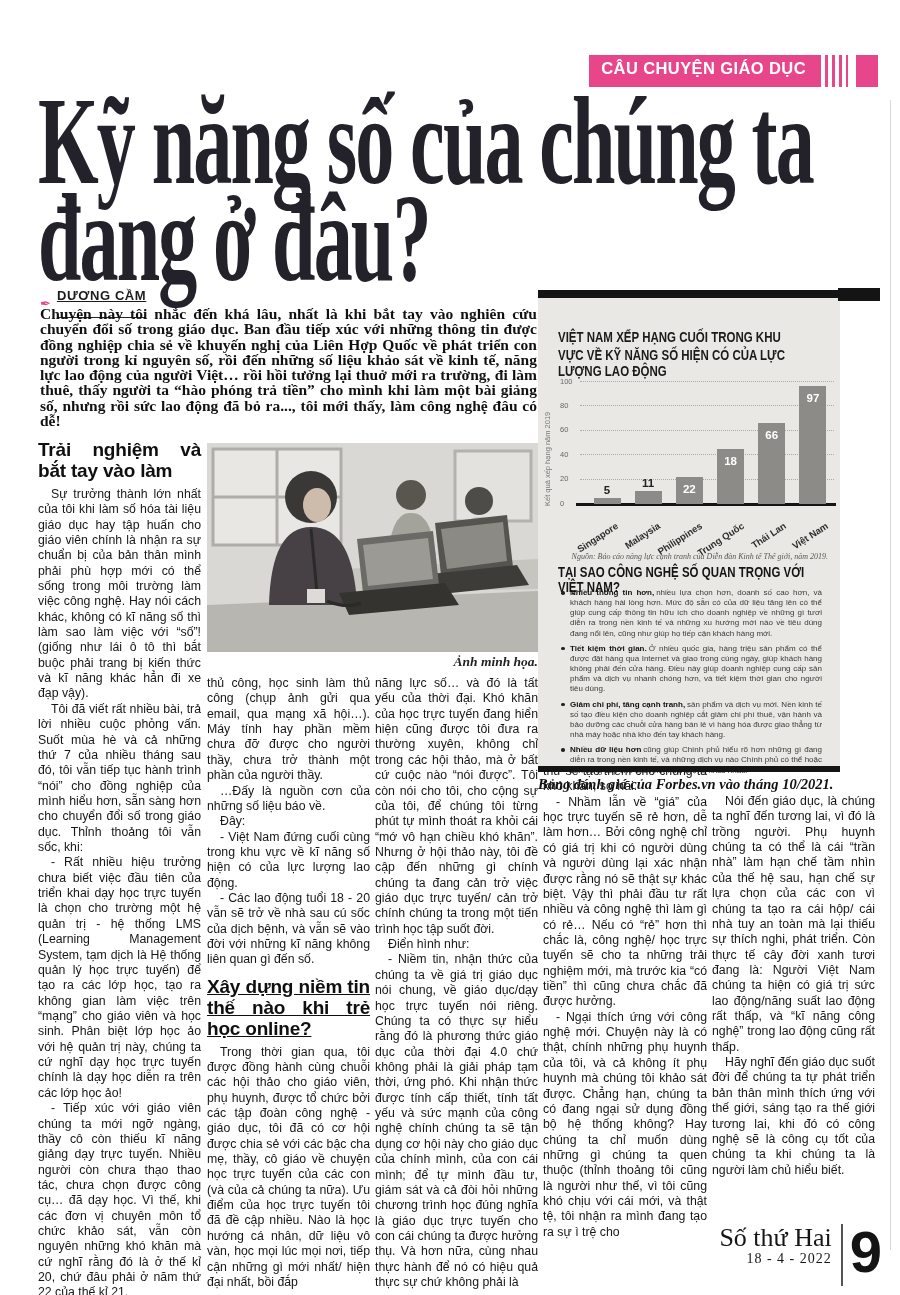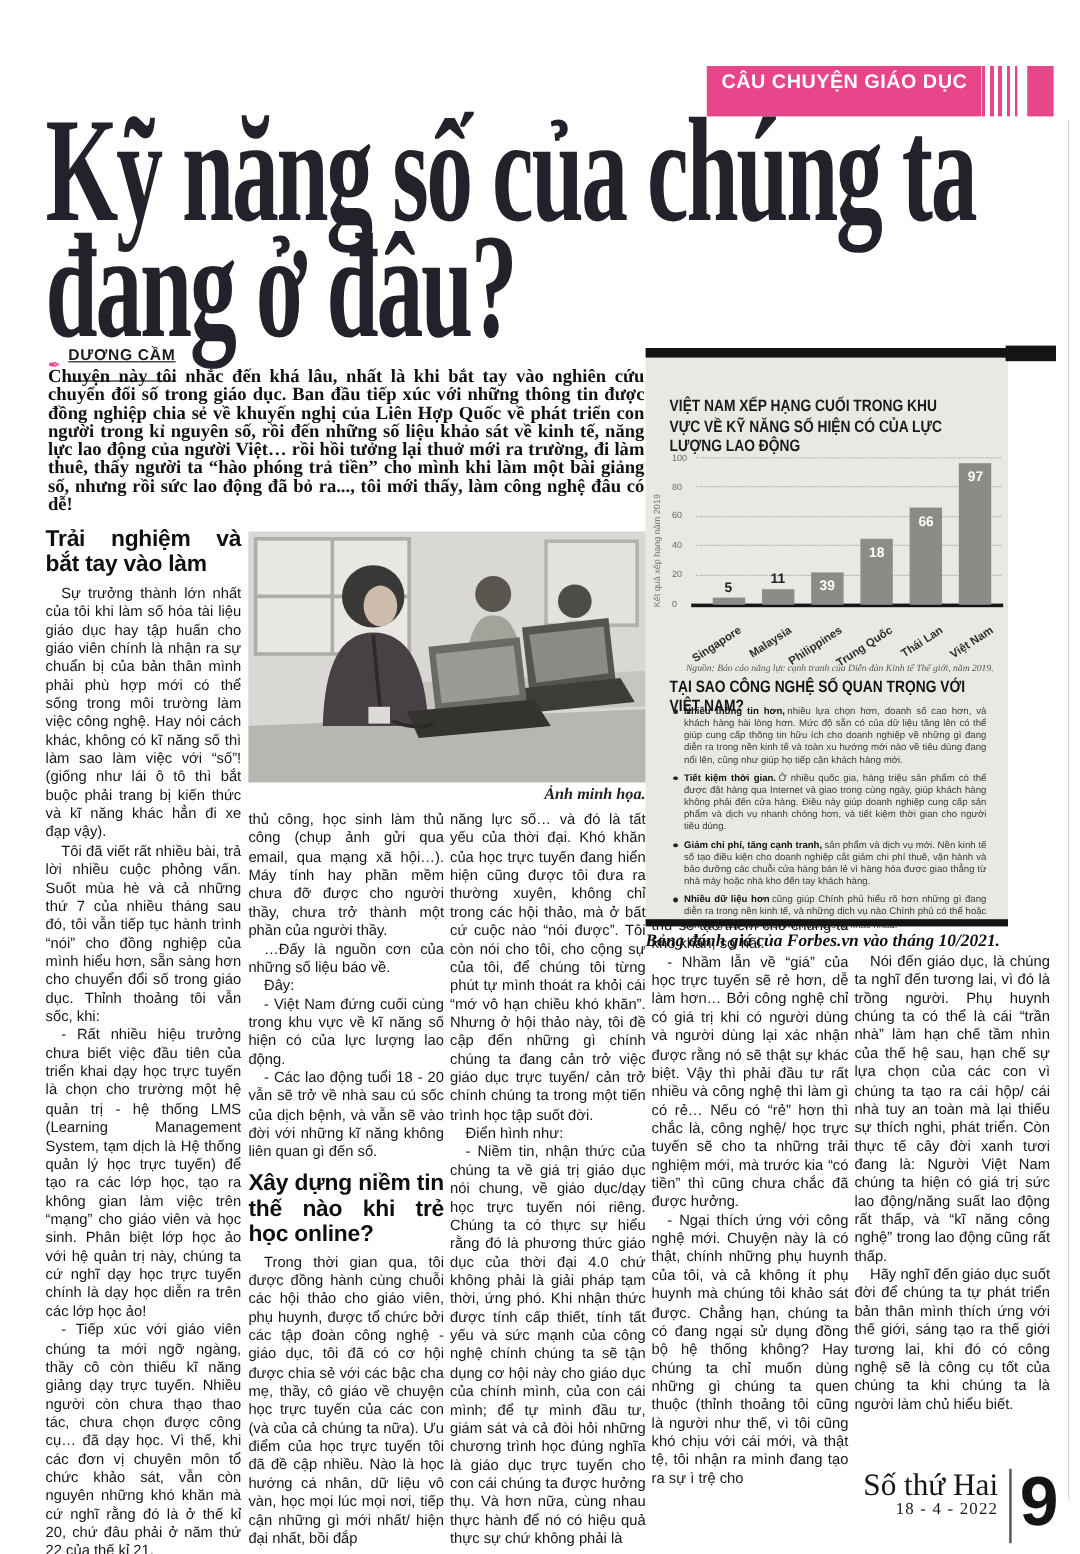--- a/index.html
+++ b/index.html
@@ -1,20 +1,20 @@
 <!DOCTYPE html>
 <html><head>
 <meta charset="utf-8">
 <style>
   html,body{margin:0;padding:0;background:#fff;}
   .page{position:relative;width:900px;height:1295px;background:#fff;overflow:hidden;
         font-family:"Liberation Sans",sans-serif;color:#1b1b1b;}
 
   
-  .badge{position:absolute;top:55px;right:22px;height:42px;display:flex;align-items:stretch;}
+  .badge{position:absolute;top:55px;right:22px;height:32px;display:flex;align-items:stretch;}
   .badge-bar{background:#e8468b;color:#fff;font:bold 16.5px/26px "Liberation Sans",sans-serif;
              letter-spacing:.4px;padding:0 12px;}
   .badge-stripes{width:30px;background:repeating-linear-gradient(90deg,#e8468b 0 3px,#fff 3px 7px);}
   .badge-gap{width:8px;background:#fff;}
   .badge-square{width:22px;background:#e8468b;}
 
   
   .headline{position:absolute;left:38px;top:94px;width:1340px;
             font-family:"Liberation Serif",serif;font-weight:bold;color:#23222a;
             font-size:124px;line-height:.78;letter-spacing:-3px;
@@ -28,21 +28,21 @@
 
   
   .lead{position:absolute;left:40px;top:306px;width:497px;
         font:bold 15.5px/15.3px "Liberation Serif",serif;color:#111;text-align:justify;margin:0;}
 
   
   .col{position:absolute;width:163px;font-size:12.3px;line-height:1.25;text-align:justify;color:#161616;}
   .col p{margin:0;text-indent:13px;}
   .col p.cont{text-indent:0;}
   .col h2{font:bold 19px/1.1 "Liberation Sans",sans-serif;color:#0f0f0f;margin:0 0 5px;letter-spacing:-.2px;}
-  .col h2.mt{margin-top:9px;}
+  .col h2.mt{margin-top:9px;text-decoration:underline;}
 
   
   .photo{position:absolute;left:207px;top:443px;width:331px;height:209px;background:#d9d8d5;}
   .photo-caption{position:absolute;left:375px;top:654px;width:163px;text-align:right;
                  font:italic bold 13.5px "Liberation Serif",serif;color:#222;}
 
   
   .panel{position:absolute;left:538px;top:290px;width:302px;height:482px;background:#e9e8e4;}
   .panel-topbar{position:absolute;left:0;top:0;width:100%;height:8px;background:#141414;}
   .panel-botbar{position:absolute;left:0;bottom:0;width:100%;height:6px;background:#141414;}
@@ -173,21 +173,21 @@
         <div class="bar-row">
           <div class="slot">
             <div class="bar-label">5</div>
             <div class="bar" style="height: 6.1px; background: rgb(140, 139, 136);"></div>
           </div>
           <div class="slot">
             <div class="bar-label">11</div>
             <div class="bar" style="height: 13.42px; background: rgb(140, 139, 136);"></div>
           </div>
           <div class="slot">
-            <div class="bar-label inside">39</div>
+            <div class="bar-label inside">22</div>
             <div class="bar" style="height: 26.84px; background: rgb(140, 139, 136);"></div>
           </div>
           <div class="slot">
             <div class="bar-label inside">18</div>
             <div class="bar" style="height: 54.9px; background: rgb(140, 139, 136);"></div>
           </div>
           <div class="slot">
             <div class="bar-label inside">66</div>
             <div class="bar" style="height: 80.52px; background: rgb(140, 139, 136);"></div>
           </div>
@@ -202,21 +202,21 @@
         <span class="xlabel" style="left: 6px;">Malaysia</span>
         <span class="xlabel" style="left: 48px;">Philippines</span>
         <span class="xlabel" style="left: 90px;">Trung Quốc</span>
         <span class="xlabel" style="left: 132px;">Thái Lan</span>
         <span class="xlabel" style="left: 174px;">Việt Nam</span>
       </div>
     <div class="chart-source">Nguồn: Báo cáo năng lực cạnh tranh của Diễn đàn Kinh tế Thế giới, năm 2019.</div>
 
     <div class="sidebar-title">TẠI SAO CÔNG NGHỆ SỐ QUAN TRỌNG VỚI VIỆT NAM?</div>
     <ul class="sidebar-list">
-      <li><b>Nhiều thông tin hơn,</b><span>nhiều lựa chọn hơn, doanh số cao hơn, và khách hàng hài lòng hơn. Mức độ sẵn có của dữ liệu tăng lên có thể giúp cung cấp thông tin hữu ích cho doanh nghiệp về những gì đang diễn ra trong nền kinh tế và toàn xu hướng mới nào về tiêu dùng đang nổi lên, cũng như giúp họ tiếp cận khách hàng mới.</span></li>
+      <li><b>Nhiều thông tin hơn,</b><span>nhiều lựa chọn hơn, doanh số cao hơn, và khách hàng hài lòng hơn. Mức độ sẵn có của dữ liệu tăng lên có thể giúp cung cấp thông tin hữu ích cho doanh nghiệp về những gì tươi diễn ra trong nền kinh tế và những xu hướng mới nào về tiêu dùng đang nổi lên, cũng như giúp họ tiếp cận khách hàng mới.</span></li>
       <li><b>Tiết kiệm thời gian.</b><span>Ở nhiều quốc gia, hàng triệu sản phẩm có thể được đặt hàng qua Internet và giao trong cùng ngày, giúp khách hàng không phải đến cửa hàng. Điều này giúp doanh nghiệp cung cấp sản phẩm và dịch vụ nhanh chóng hơn, và tiết kiệm thời gian cho người tiêu dùng.</span></li>
       <li><b>Giảm chi phí, tăng cạnh tranh,</b><span>sản phẩm và dịch vụ mới. Nền kinh tế số tạo điều kiện cho doanh nghiệp cắt giảm chi phí thuê, vận hành và bảo dưỡng các chuỗi cửa hàng bán lẻ vì hàng hóa được giao thẳng từ nhà máy hoặc nhà kho đến tay khách hàng.</span></li>
       <li><b>Nhiều dữ liệu hơn</b><span>cũng giúp Chính phủ hiểu rõ hơn những gì đang diễn ra trong nền kinh tế, và những dịch vụ nào Chính phủ có thể hoặc cần cung cấp cho các nhóm đối tượng khác nhau.</span></li>
     </ul>
     <div class="panel-botbar"></div>
   </div>
   <div class="panel-nub"></div>
   <div class="forbes-caption">Bảng đánh giá của Forbes.vn vào tháng 10/2021.</div>
 
   <div class="col" style="left:38px;top:440px;">

